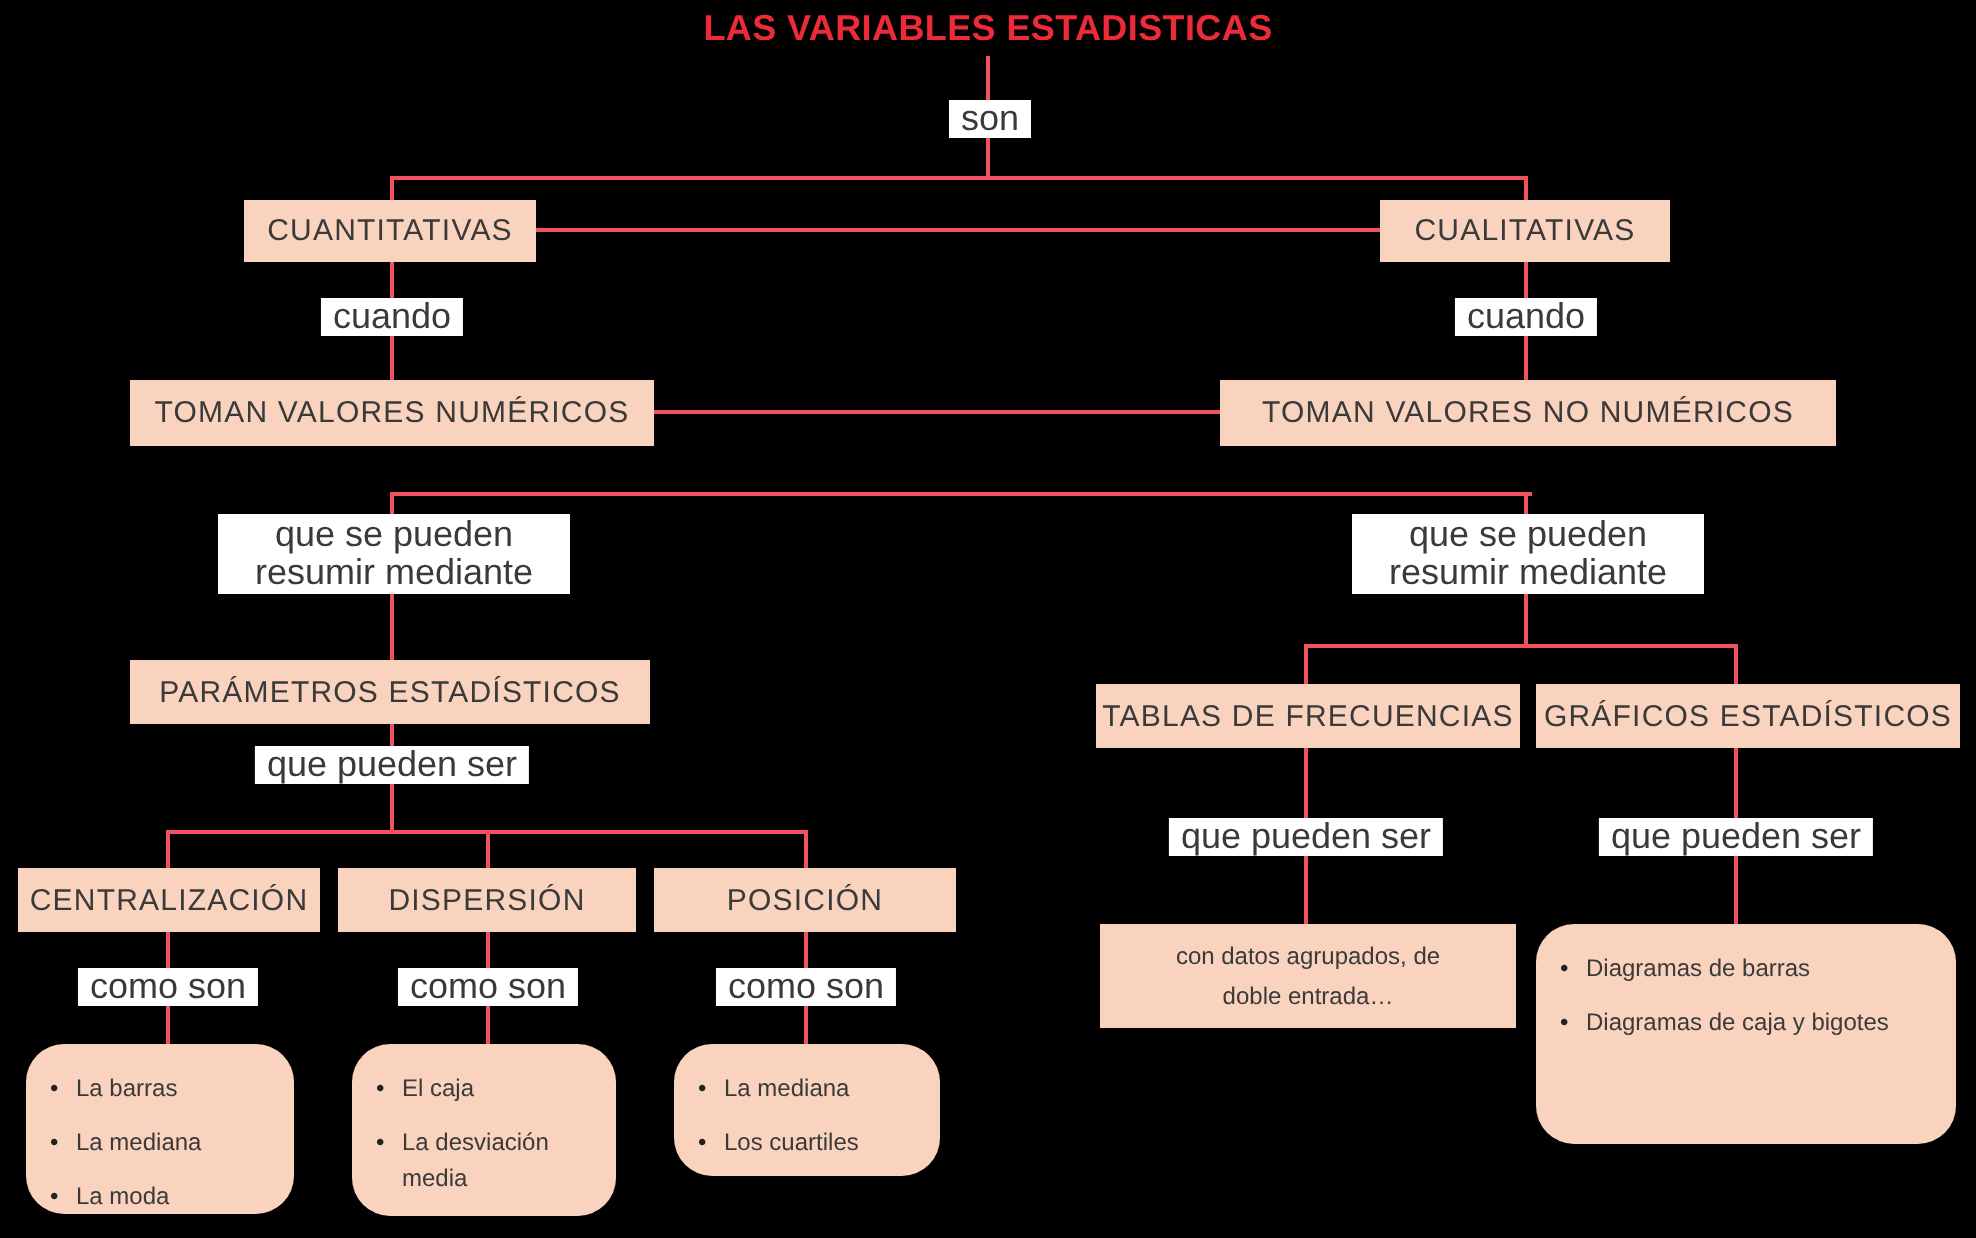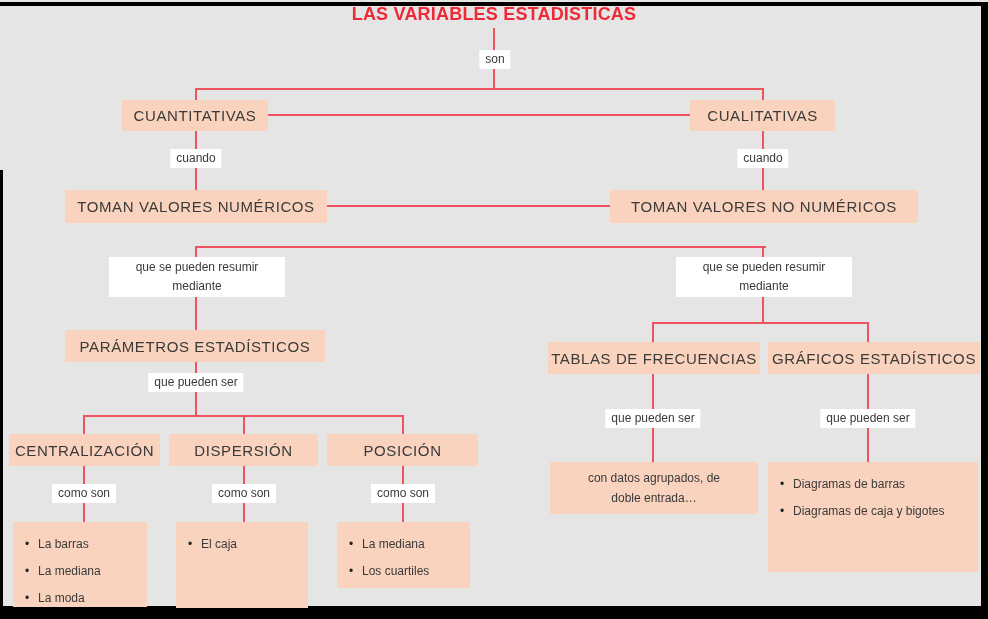--- a/index.html
+++ b/index.html
@@ -4,50 +4,50 @@
 <style>
   :root{
     --line:#f0525f;
     --peach:#f9d3be;
     --ink:#3a3a3a;
     --title:#ee2a38;
   }
   html,body{margin:0;padding:0;background:#fff;}
   .stage{
     position:relative;width:988px;height:619px;overflow:hidden;
-    background:#e5e5e5;
+    background:#000000;
     font-family:"Liberation Sans","DejaVu Sans",sans-serif;
     color:var(--ink);
   }
   .frame{position:absolute;background:#000;}
   .title{
     position:absolute;left:0;top:4px;width:988px;text-align:center;
     font-size:18px;font-weight:bold;letter-spacing:.2px;color:var(--title);
   }
   .vline{position:absolute;width:2px;background:var(--line);}
   .hline{position:absolute;height:2px;background:var(--line);}
   .node{
     position:absolute;background:var(--peach);
     display:flex;align-items:center;justify-content:center;
     font-size:15px;letter-spacing:.6px;color:var(--ink);
     text-align:center;
   }
   .clabel{
     position:absolute;transform:translateX(-50%);
-    background:#fff;color:var(--ink);font-size:12px;
+    background:#fff;color:var(--ink);font-size:18px;
     padding:1px 6px;white-space:nowrap;line-height:17px;
   }
   .clabel.wrap{
     white-space:normal;width:172px;text-align:center;line-height:19px;padding:1px 2px;
   }
   .leafbox{
     position:absolute;background:var(--peach);color:var(--ink);
     font-size:12px;line-height:18px;
   }
-  .listbox{padding:7px 6px 4px 12px;box-sizing:border-box;}
+  .listbox{padding:7px 6px 4px 12px;box-sizing:border-box;border-radius:19px;}
   .li{position:relative;padding-left:13px;margin:6px 0 9px 0;}
   .li::before{content:"\2022";position:absolute;left:0;top:0;color:#222;}
   .centerbox{
     display:flex;align-items:center;justify-content:center;text-align:center;
     box-sizing:border-box;
   }
   .centerbox p{margin:0;width:158px;line-height:20px;}
 </style>
 </head>
 <body>
@@ -103,20 +103,21 @@
   <div class="vline" style="left:402px;top:466px;height:56px;"></div>
   <div class="clabel" style="left:403px;top:484px;">como son</div>
 
   <div class="leafbox listbox" style="left:13px;top:522px;width:134px;height:85px;">
     <div class="li">La barras</div>
     <div class="li">La mediana</div>
     <div class="li">La moda</div>
   </div>
   <div class="leafbox listbox" style="left:176px;top:522px;width:132px;height:86px;">
     <div class="li">El caja</div>
+    <div class="li">La desviación media</div>
   </div>
   <div class="leafbox listbox" style="left:337px;top:522px;width:133px;height:66px;">
     <div class="li">La mediana</div>
     <div class="li">Los cuartiles</div>
   </div>
 
   <div class="vline" style="left:762px;top:246px;height:76px;"></div>
   <div class="clabel wrap" style="left:764px;top:257px;">que se pueden resumir mediante</div>
   <div class="hline" style="left:652px;top:322px;width:217px;"></div>
   <div class="vline" style="left:652px;top:322px;height:21px;"></div>

